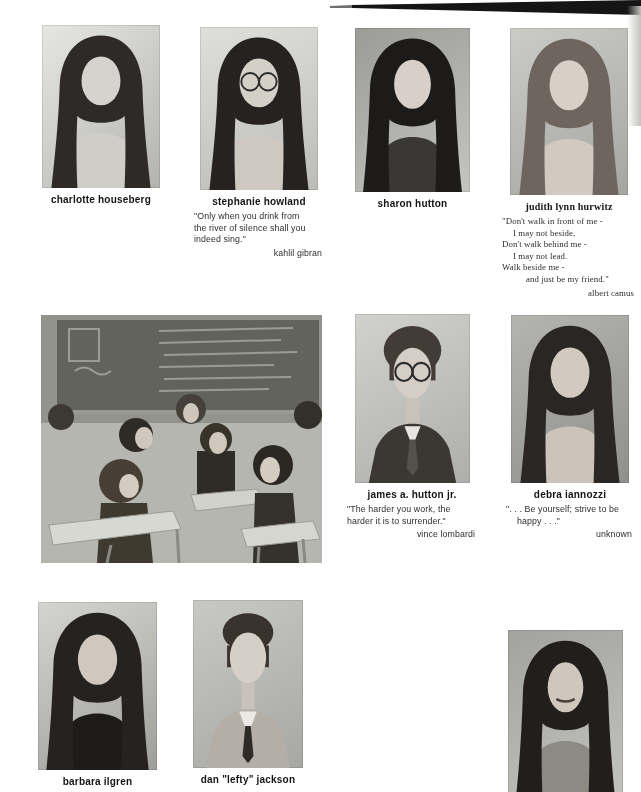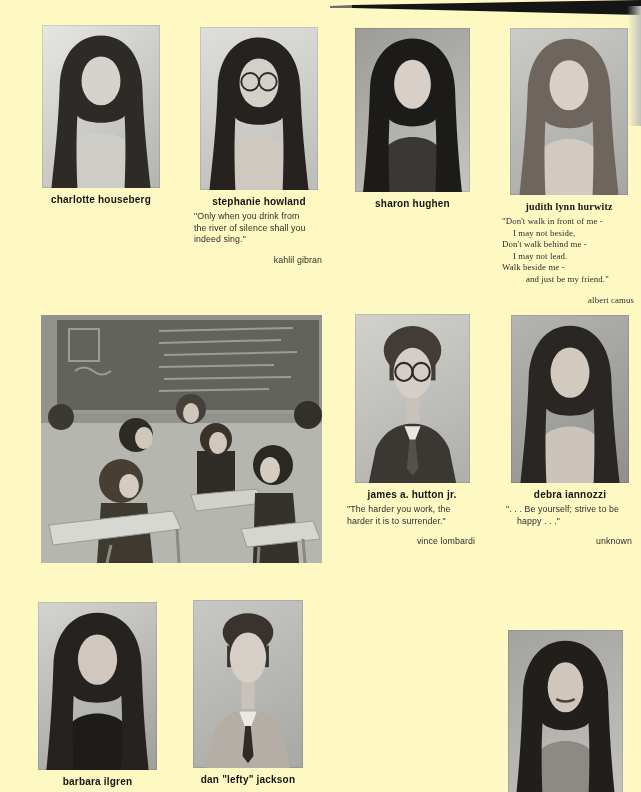--- a/index.html
+++ b/index.html
@@ -1,32 +1,32 @@
 <!DOCTYPE html>
 <html><head>
 <meta charset="utf-8">
 <style>
   html,body{margin:0;padding:0;background:#888;}
   .page{
     position:relative;width:641px;height:792px;margin:0 auto;
-    background:#fef9c3;overflow:hidden;
+    background:#ffffff;overflow:hidden;
     font-family:"Liberation Sans",sans-serif;color:#161616;
   }
   .cell{position:absolute;text-align:center;}
   .photo{position:relative;margin:0 auto;overflow:hidden;box-shadow:inset 0 0 0 1px rgba(0,0,0,.10);}
   .photo svg{display:block;width:100%;height:100%;}
   .caption{
     font-weight:bold;font-size:10px;letter-spacing:.2px;color:#141414;
     margin-top:6px;white-space:nowrap;
   }
   .quote{text-align:left;font-size:8.8px;line-height:11.6px;color:#2e2e2e;margin-top:4px;letter-spacing:.1px;}
   .q-line{white-space:nowrap;}
   .q-line.ind1{padding-left:11px;}
   .q-line.ind2{padding-left:24px;}
-  .q-attr{text-align:right;padding-right:2px;margin-top:9px;white-space:nowrap;}
+  .q-attr{text-align:right;padding-right:2px;margin-top:2px;white-space:nowrap;}
   .partial-quote{
     text-align:left;font-size:8px;color:#8a8a86;margin-top:4px;
     white-space:nowrap;overflow:hidden;letter-spacing:.6px;
   }
   .edge-top{position:absolute;left:0;top:0;}
   .edge-right-shade{
     position:absolute;right:0;top:6px;width:14px;height:120px;
     background:linear-gradient(to left,#c2c2be,rgba(255,255,255,0));
   }
 </style>
@@ -76,21 +76,21 @@
   </div>
 
   <div class="cell" style="left:345px;top:28px;width:135px;">
     <div class="photo" style="width:115px;height:164px;background:linear-gradient(145deg,#9b9b98,#c4c4c1);">
       <svg viewBox="0 0 100 140" preserveAspectRatio="none">
         <path d="M16 140 L20 112 C26 98 38 93 50 93 C62 93 74 98 80 112 L84 140 Z" fill="#3a3836"></path>
         <path d="M50 9 C28 9 14 27 13 52 C12 84 10 112 7 140 L30 140 C29 116 29 96 30 78 C36 86 64 86 70 78 C71 96 71 116 70 140 L93 140 C90 112 88 84 87 52 C86 27 72 9 50 9 Z" fill="#1d1b1a"></path>
         <ellipse cx="50" cy="48" rx="16" ry="21" fill="#d8d0c8"></ellipse>
       </svg>
     </div>
-    <div class="caption">sharon hughen</div>
+    <div class="caption">sharon hutton</div>
   </div>
 
   <div class="cell" style="left:502px;top:28px;width:134px;font-family:Liberation Serif, serif;">
     <div class="photo" style="width:118px;height:167px;background:linear-gradient(150deg,#cbcbc8,#a5a5a2);">
       <svg viewBox="0 0 100 140" preserveAspectRatio="none">
         <path d="M16 140 L20 112 C26 98 38 93 50 93 C62 93 74 98 80 112 L84 140 Z" fill="#d2cac0"></path>
         <path d="M50 9 C29 9 16 27 15 52 C14 84 11 112 8 140 L30 140 C29 116 29 96 30 78 C36 86 64 86 70 78 C71 96 71 116 70 140 L92 140 C89 112 86 84 85 52 C84 27 71 9 50 9 Z" fill="#6e665e"></path>
         <ellipse cx="50" cy="48" rx="16.5" ry="21" fill="#d8d0c6"></ellipse>
       </svg>
     </div>

